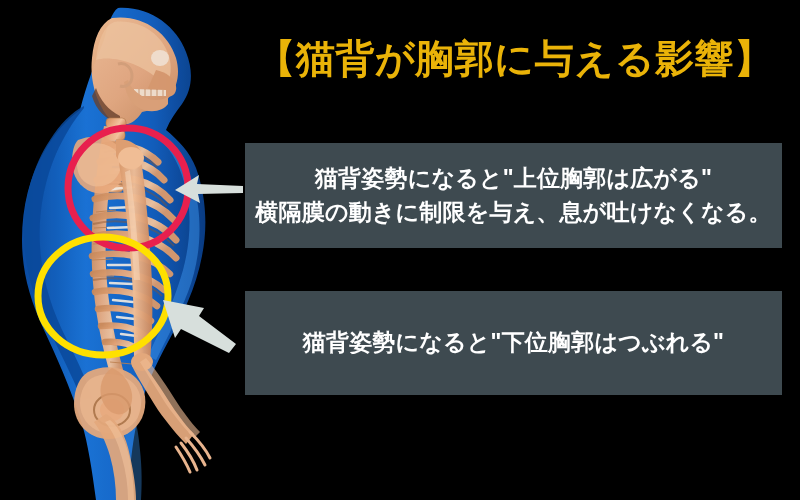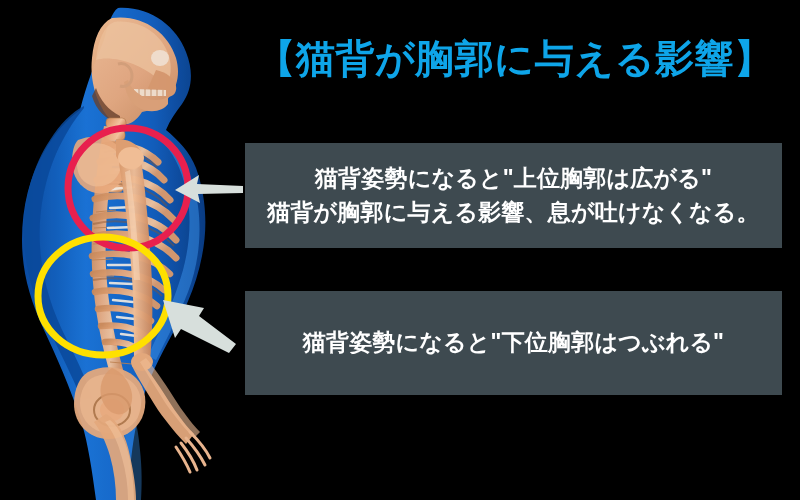--- a/index.html
+++ b/index.html
@@ -28,21 +28,21 @@
   }
   #anatomy svg { display: block; }
 
   
   #title {
     position: absolute;
     left: 245px;
     top: 38px;
     width: 540px;
     text-align: center;
-    color: #0ea5e9;
+    color: #eab308;
     font-size: 39px;
     font-weight: bold;
     letter-spacing: 0.5px;
     line-height: 1.1;
     white-space: nowrap;
   }
 
   
   .panel {
     position: absolute;
@@ -322,20 +322,20 @@
 
     <g>
       <path d="M236,344 L199,316 L204,308 L163,300 L175,338 L181,329 L229,353 Z" fill="#d7dfdc"></path>
     </g>
   </svg>
 
   <div id="title">【猫背が胸郭に与える影響】</div>
 
   <div class="panel" id="panel-upper">
     <span class="line">猫背姿勢になると"上位胸郭は広がる"</span>
-    <span class="line">猫背が胸郭に与える影響、息が吐けなくなる。</span>
+    <span class="line">横隔膜の動きに制限を与え、息が吐けなくなる。</span>
   </div>
 
   <div class="panel" id="panel-lower">
     <span class="line">猫背姿勢になると"下位胸郭はつぶれる"</span>
   </div>
 
 </div>
 
 </body></html>

